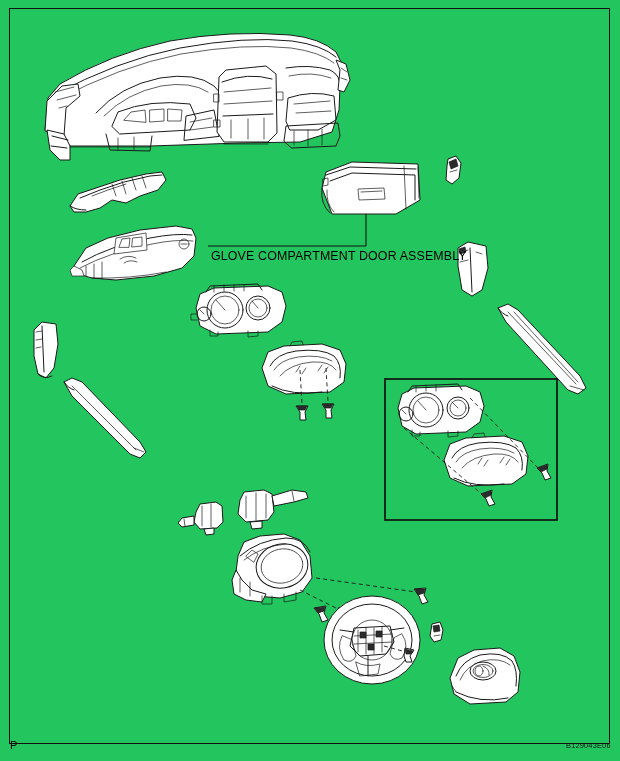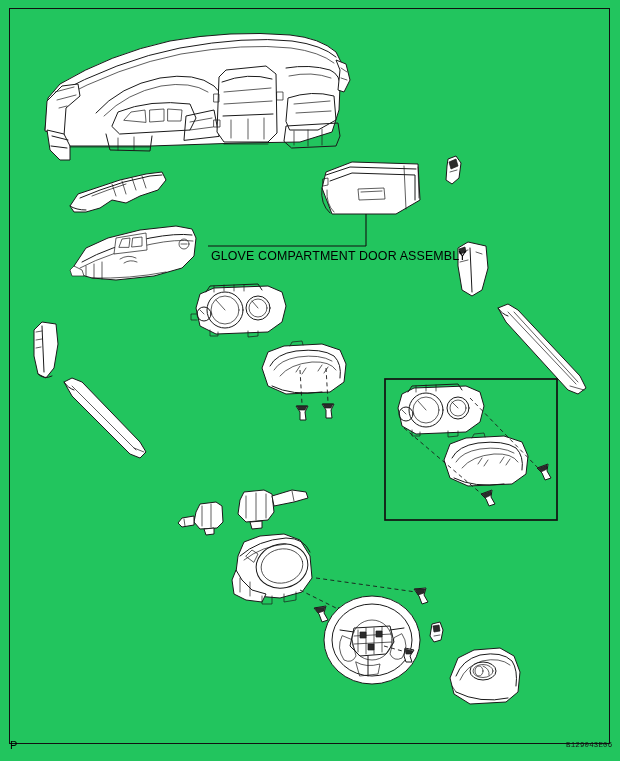--- a/index.html
+++ b/index.html
@@ -59,21 +59,21 @@
     font-family: "Liberation Sans", sans-serif;
   }
   
   #drawing-number {
     position: absolute;
     left: 566px;
     top: 741px;
     font-size: 7.4px;
     letter-spacing: 0.2px;
     color: #141414;
-    font-family: Liberation Mono, monospace;
+    font-family: Liberation Sans, sans-serif;
     white-space: nowrap;
   }
   .ln { fill: none; stroke: #1a1a1a; stroke-width: 1; stroke-linejoin: round; stroke-linecap: round; }
   .ln-thin { fill: none; stroke: #1a1a1a; stroke-width: 0.7; stroke-linejoin: round; stroke-linecap: round; }
   .fill-w { fill: #ffffff; stroke: #1a1a1a; stroke-width: 1; stroke-linejoin: round; }
   .fill-w-thin { fill: #ffffff; stroke: #1a1a1a; stroke-width: 0.7; stroke-linejoin: round; }
   .fill-dk { fill: #2b2b2b; stroke: #1a1a1a; stroke-width: 0.7; }
   .dash { fill: none; stroke: #1a1a1a; stroke-width: 0.9; stroke-dasharray: 4 3.2; stroke-linecap: butt; }
   .leader { fill: none; stroke: #111111; stroke-width: 1.1; }
   .inset-box { fill: none; stroke: #111111; stroke-width: 1.7; }

